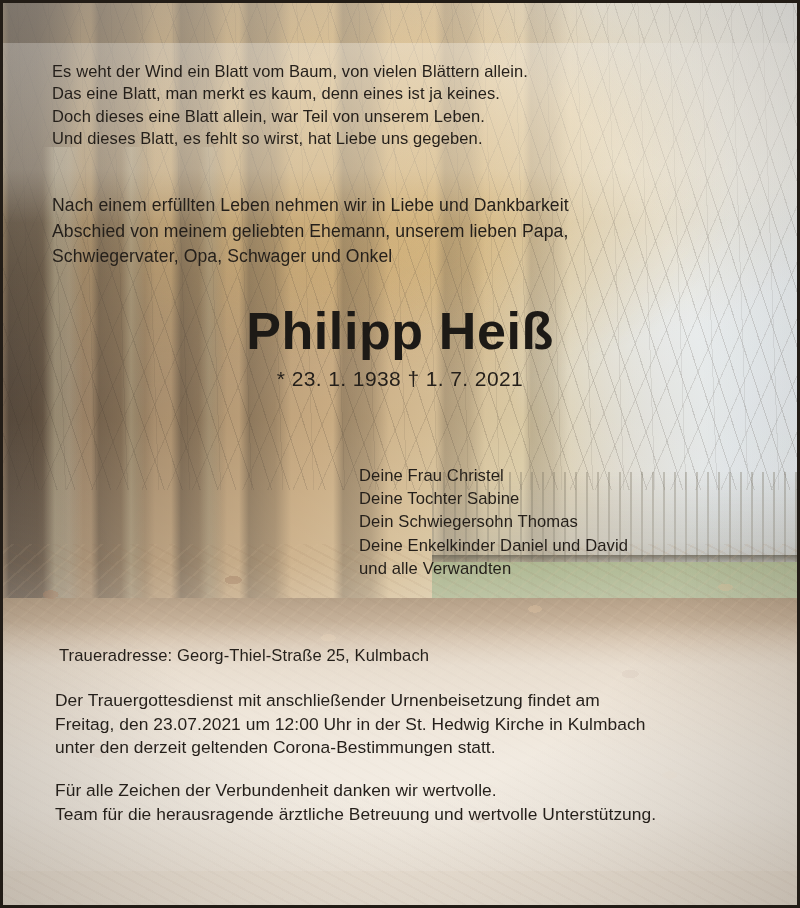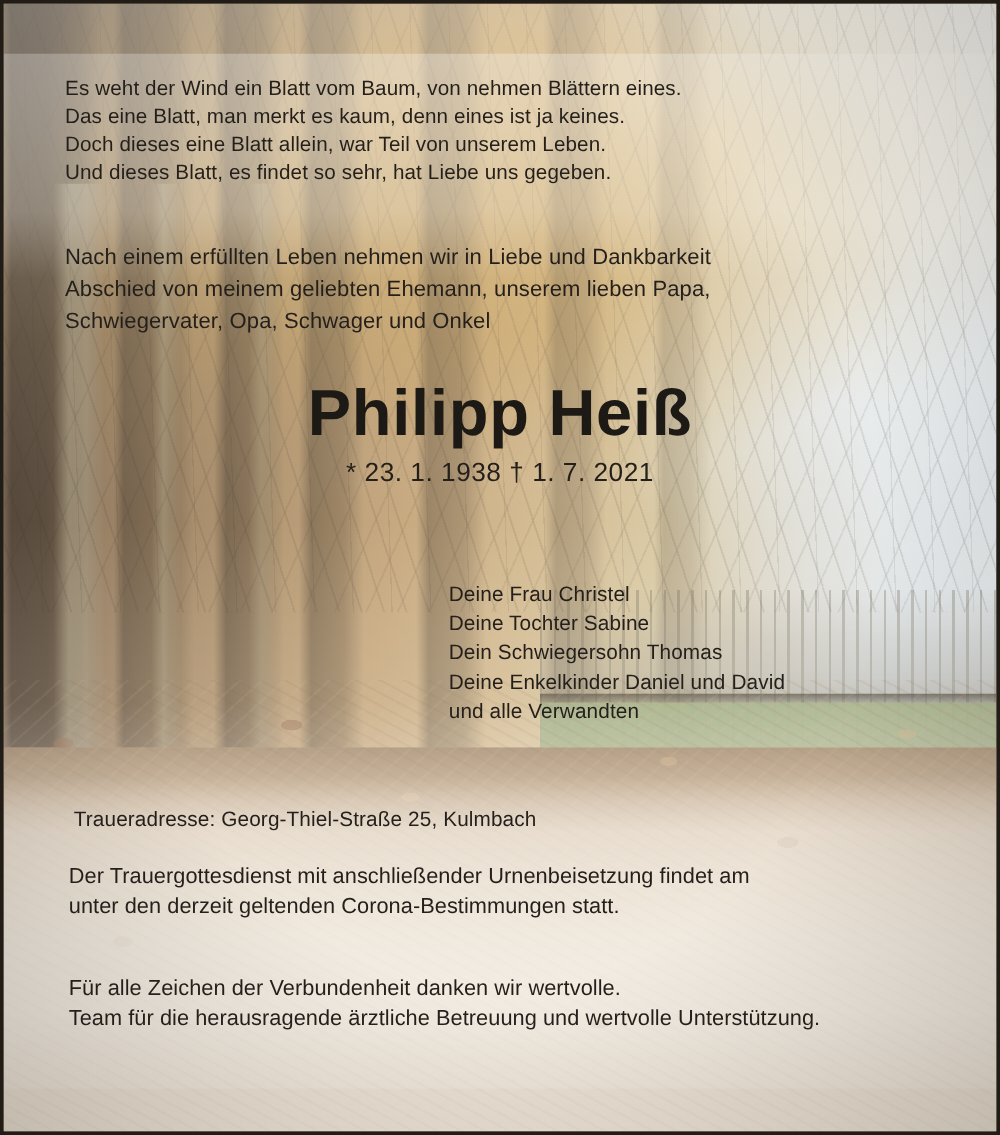--- a/index.html
+++ b/index.html
@@ -185,24 +185,24 @@
     <div class="leaves"></div>
     <div class="wash"></div>
     <div class="wash-poem"></div>
     <div class="wash-foot"></div>
     <div class="vignette"></div>
   </div>
 
   <div class="content">
 
     <div class="blk poem">
-      <div class="line">Es weht der Wind ein Blatt vom Baum, von nehmen Blättern eines.</div>
+      <div class="line">Es weht der Wind ein Blatt vom Baum, von vielen Blättern allein.</div>
       <div class="line">Das eine Blatt, man merkt es kaum, denn eines ist ja keines.</div>
       <div class="line">Doch dieses eine Blatt allein, war Teil von unserem Leben.</div>
-      <div class="line">Und dieses Blatt, es findet so sehr, hat Liebe uns gegeben.</div>
+      <div class="line">Und dieses Blatt, es fehlt so wirst, hat Liebe uns gegeben.</div>
     </div>
 
     <div class="blk intro">
       <div class="line">Nach einem erfüllten Leben nehmen wir in Liebe und Dankbarkeit</div>
       <div class="line">Abschied von meinem geliebten Ehemann, unserem lieben Papa,</div>
       <div class="line">Schwiegervater, Opa, Schwager und Onkel</div>
     </div>
 
     <div class="blk name">Philipp Heiß</div>
 
@@ -213,20 +213,21 @@
       <div class="line">Deine Tochter Sabine</div>
       <div class="line">Dein Schwiegersohn Thomas</div>
       <div class="line">Deine Enkelkinder Daniel und David</div>
       <div class="line">und alle Verwandten</div>
     </div>
 
     <div class="blk address">Traueradresse: Georg-Thiel-Straße 25, Kulmbach</div>
 
     <div class="blk service">
       <div class="line">Der Trauergottesdienst mit anschließender Urnenbeisetzung findet am</div>
+      <div class="line">Freitag, den 23.07.2021 um 12:00 Uhr in der St. Hedwig Kirche in Kulmbach</div>
       <div class="line">unter den derzeit geltenden Corona-Bestimmungen statt.</div>
     </div>
 
     <div class="blk thanks">
       <div class="line">Für alle Zeichen der Verbundenheit danken wir wertvolle.</div>
       <div class="line">Team für die herausragende ärztliche Betreuung und wertvolle Unterstützung.</div>
     </div>
 
   </div>
 </div>

